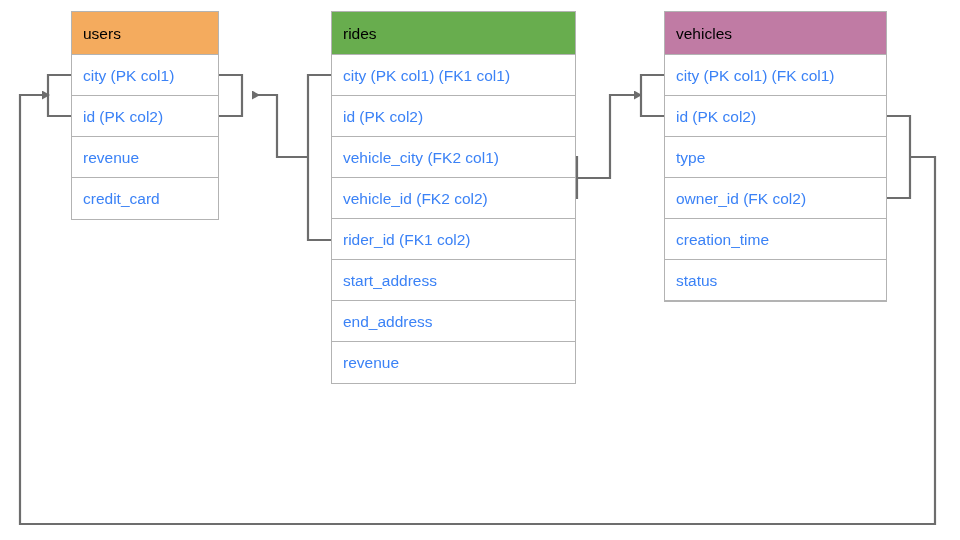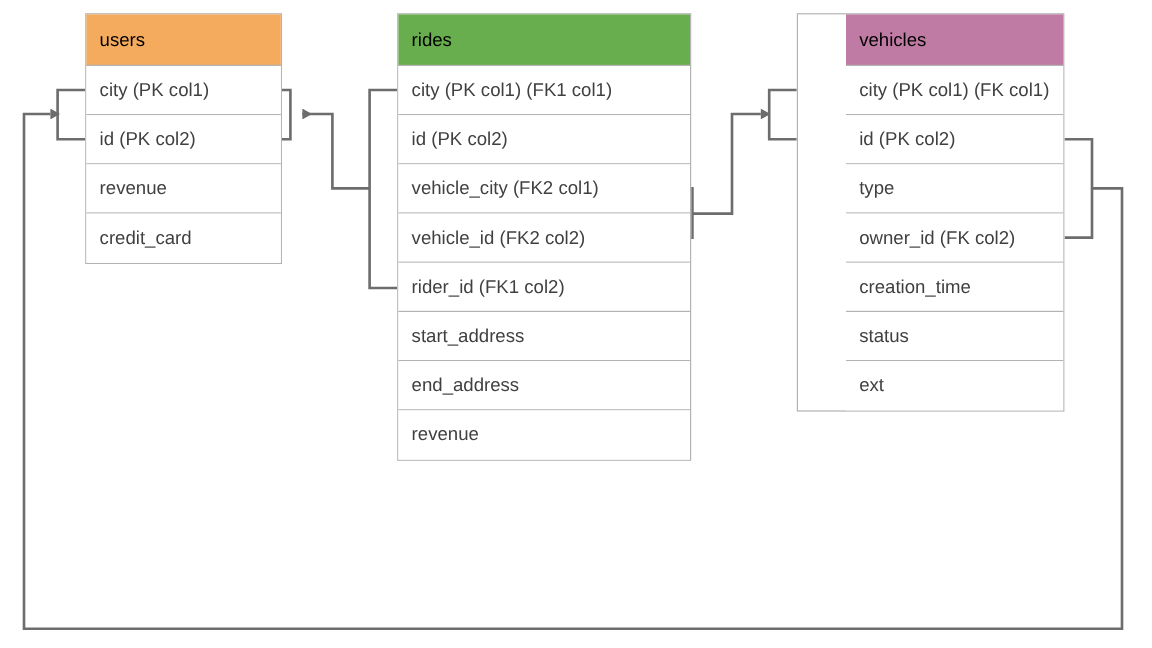--- a/index.html
+++ b/index.html
@@ -38,21 +38,21 @@
     border-bottom:1px solid #b3b3b3;
     white-space:nowrap;
     overflow:hidden;
   }
   .tbl-row{
     box-sizing:border-box;
     height:41px;
     line-height:41px;
     padding:0 11px;
     font-size:15.5px;
-    color:#404040;
+    color:#3b82f6;
     border-bottom:1px solid #b3b3b3;
     background:#ffffff;
     white-space:nowrap;
     overflow:hidden;
   }
   .tbl-row.last{ border-bottom:none; }
 </style>
 </head>
 <body>
 
@@ -84,44 +84,43 @@
 
       <path d="M664,75 L641,75 L641,116 L664,116"></path>
 
       <path d="M887,116 L910,116 L910,198 L887,198"></path>
 
       <path d="M910,157 L935,157 L935,524 L20,524 L20,95 L42,95" marker-end="url(#arrow-right)"></path>
 
     </g>
   </svg>
 
-  <div class="table-box" style="left:71px; top:11px; width:164px;">
+  <div class="table-box" style="left:71px; top:11px; width:148px;">
     <div class="tbl-header" style="background:#f4ab5e;">users</div>
     <div class="tbl-row">city (PK col1)</div>
     <div class="tbl-row">id (PK col2)</div>
     <div class="tbl-row">revenue</div>
     <div class="tbl-row last">credit_card</div>
   </div>
 
   <div class="table-box" style="left:331px; top:11px; width:245px;">
     <div class="tbl-header" style="background:#68ad4e;">rides</div>
     <div class="tbl-row">city (PK col1) (FK1 col1)</div>
     <div class="tbl-row">id (PK col2)</div>
     <div class="tbl-row">vehicle_city (FK2 col1)</div>
     <div class="tbl-row">vehicle_id (FK2 col2)</div>
     <div class="tbl-row">rider_id (FK1 col2)</div>
     <div class="tbl-row">start_address</div>
     <div class="tbl-row">end_address</div>
     <div class="tbl-row last">revenue</div>
   </div>
 
-  <div class="table-box" style="left:664px; top:11px; width:223px;padding-left:40px;">
+  <div class="table-box" style="left:664px; top:11px; width:223px;">
     <div class="tbl-header" style="background:#c07ba4;">vehicles</div>
     <div class="tbl-row">city (PK col1) (FK col1)</div>
     <div class="tbl-row">id (PK col2)</div>
     <div class="tbl-row">type</div>
     <div class="tbl-row">owner_id (FK col2)</div>
     <div class="tbl-row">creation_time</div>
     <div class="tbl-row">status</div>
-    <div class="tbl-row last">ext</div>
   </div>
 
 </div>
 
 </body></html>

